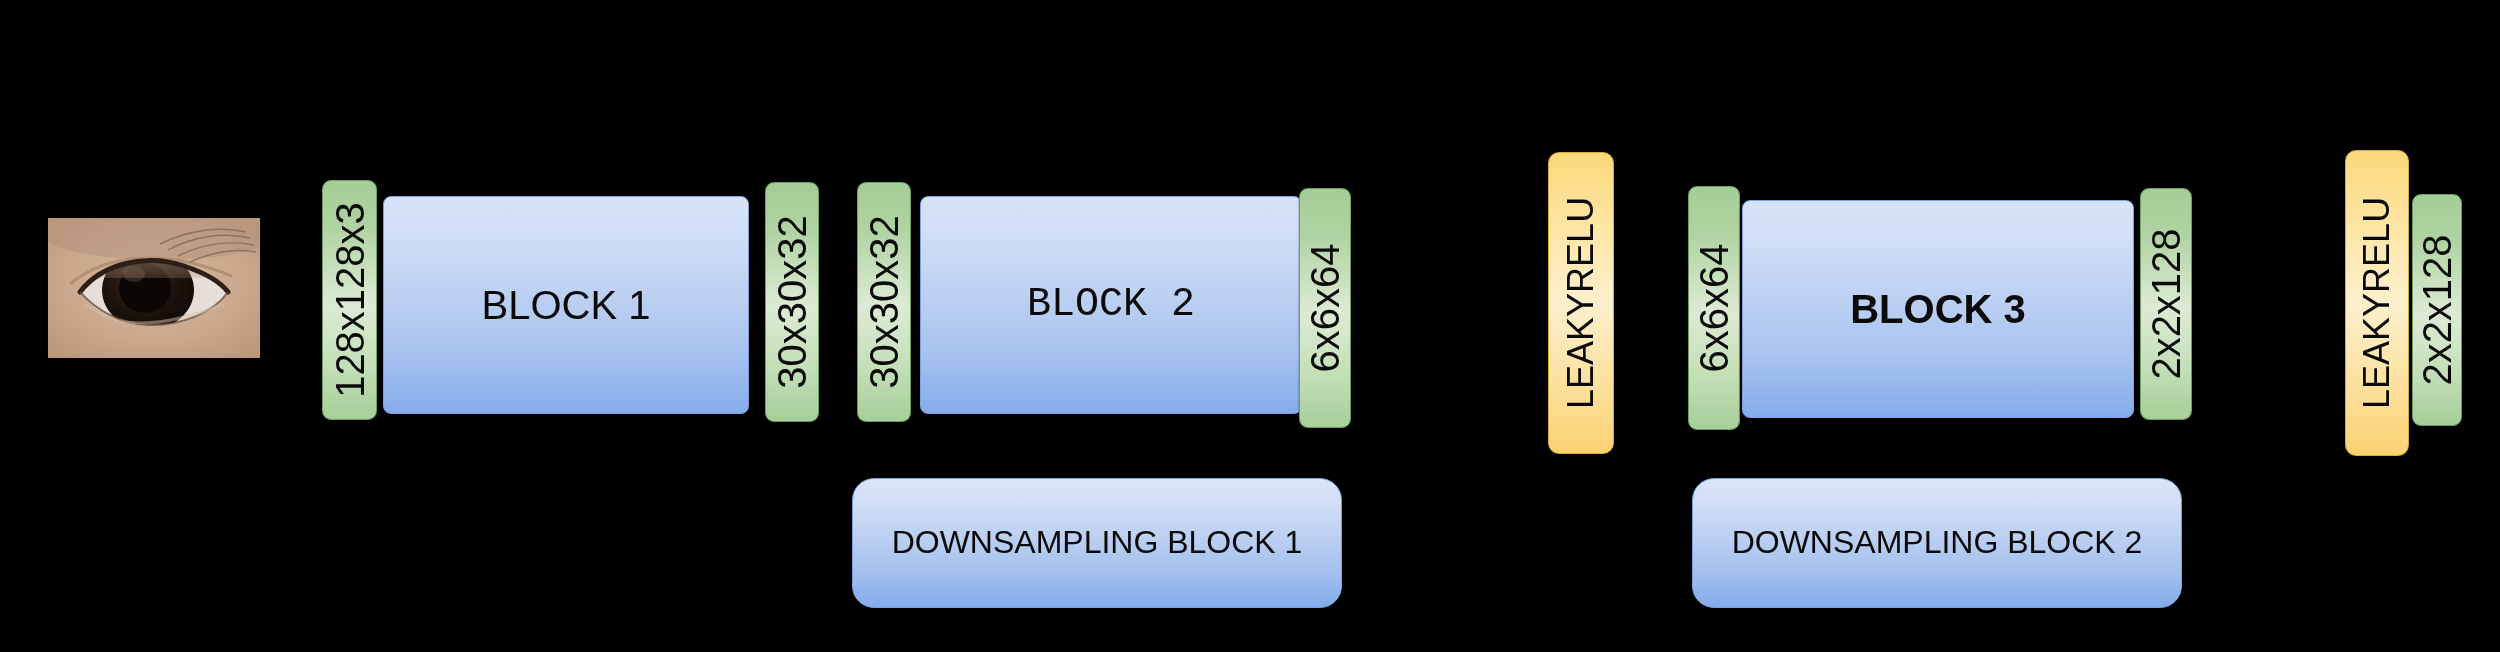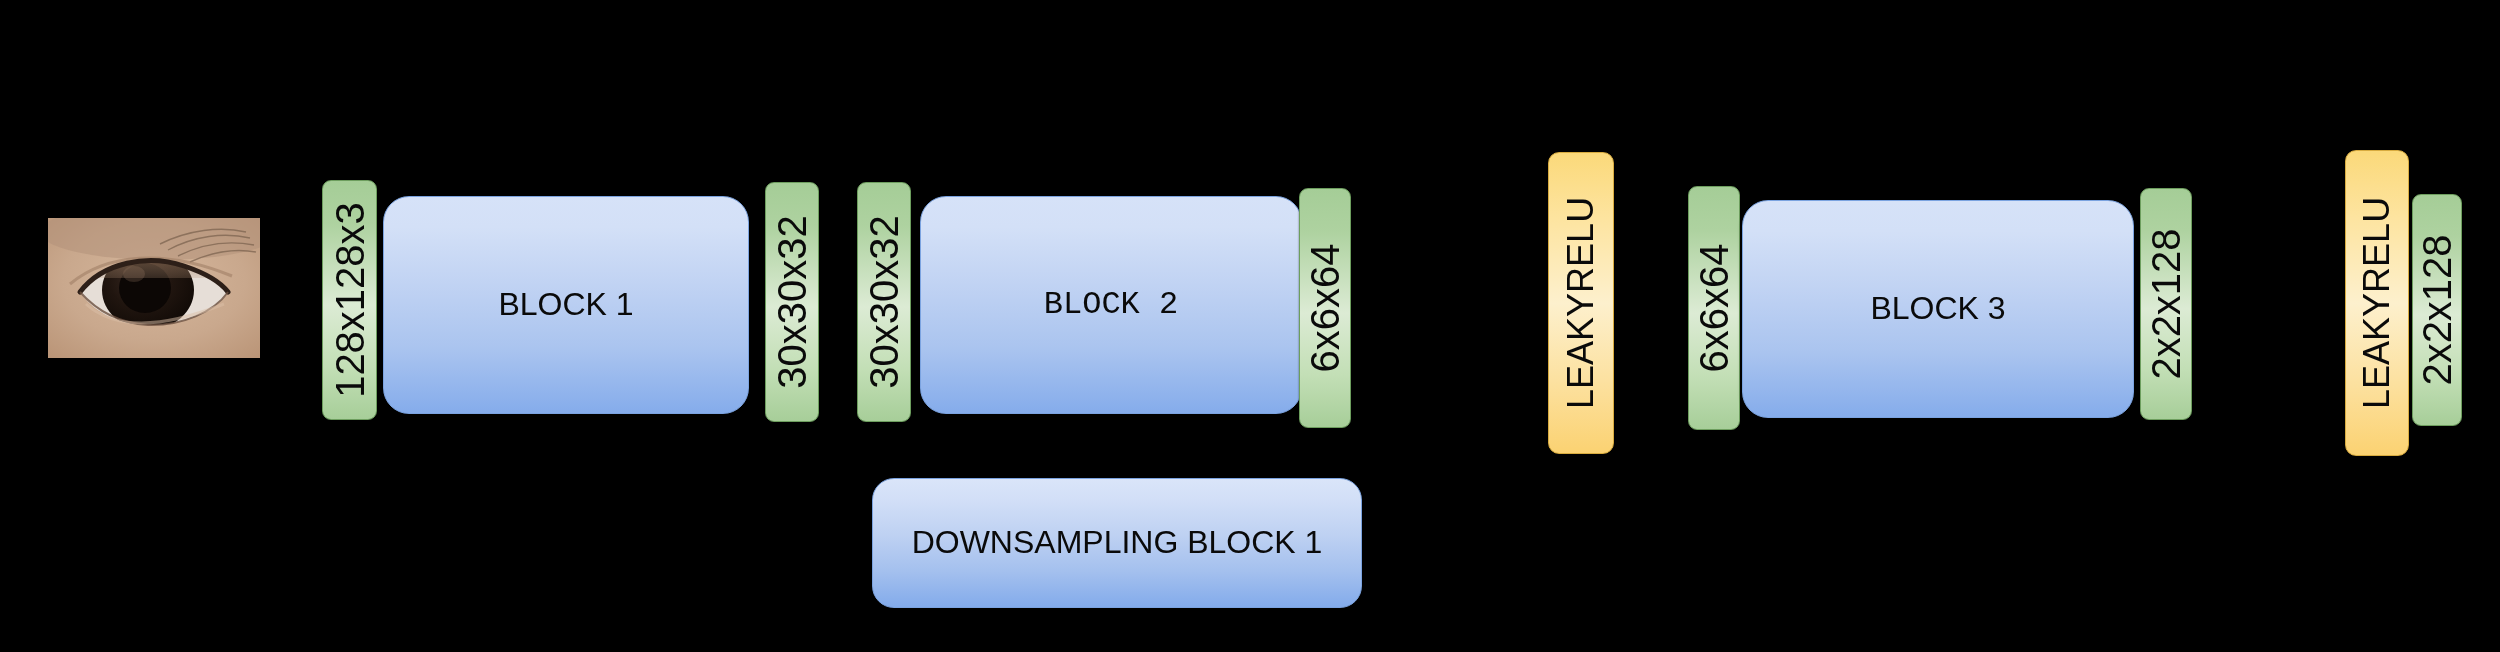--- a/index.html
+++ b/index.html
@@ -75,23 +75,23 @@
 
   
   .block-blue {
     background: linear-gradient(to bottom,
         #d6e2f8 0%,
         #d3e0f7 14%,
         #c1d3f3 40%,
         #aac4ef 70%,
         #85aceb 100%);
     border: 1px solid #7ba3e0;
-    border-radius: 26px;
+    border-radius: 8px;
     box-shadow: 0 2px 4px rgba(0,0,0,0.5);
-    font-size: 32px;
+    font-size: 40px;
     color: #0a0a0a;
   }
   .block-blue.down {
     border-radius: 22px;
     font-size: 32px;
     background: linear-gradient(to bottom,
         #dae5f9 0%,
         #d2dff7 16%,
         #bed1f2 44%,
         #a4c0ee 72%,
@@ -180,34 +180,37 @@
   </div>
 
   <div class="node chip-yellow" style="left:1548px; top:152px; width:66px; height:302px;">
     <span class="vtext small">LEAKYRELU</span>
   </div>
 
   <div class="node chip-green" style="left:1688px; top:186px; width:52px; height:244px;">
     <span class="vtext">6x6x64</span>
   </div>
 
-  <div class="node block-blue" style="left:1742px; top:200px; width:392px; height:218px;">
+  <div class="node block-blue" style="left:1742px; top:200px; width:392px; height:218px;font-weight:bold;">
     <span>BLOCK 3</span>
   </div>
 
   <div class="node chip-green" style="left:2140px; top:188px; width:52px; height:232px;">
     <span class="vtext">2x2x128</span>
   </div>
 
   <div class="node chip-yellow" style="left:2345px; top:150px; width:64px; height:306px;">
     <span class="vtext small">LEAKYRELU</span>
   </div>
 
   <div class="node chip-green" style="left:2412px; top:194px; width:50px; height:232px;">
     <span class="vtext">2x2x128</span>
   </div>
 
-  <div class="node block-blue down" style="left:852px; top:478px; width:490px; height:130px;margin-left:20px;">
+  <div class="node block-blue down" style="left:852px; top:478px; width:490px; height:130px;">
     <span>DOWNSAMPLING BLOCK 1</span>
   </div>
 
+  <div class="node block-blue down" style="left:1692px; top:478px; width:490px; height:130px;">
+    <span>DOWNSAMPLING BLOCK 2</span>
+  </div>
 
 </div>
 
 </body></html>

